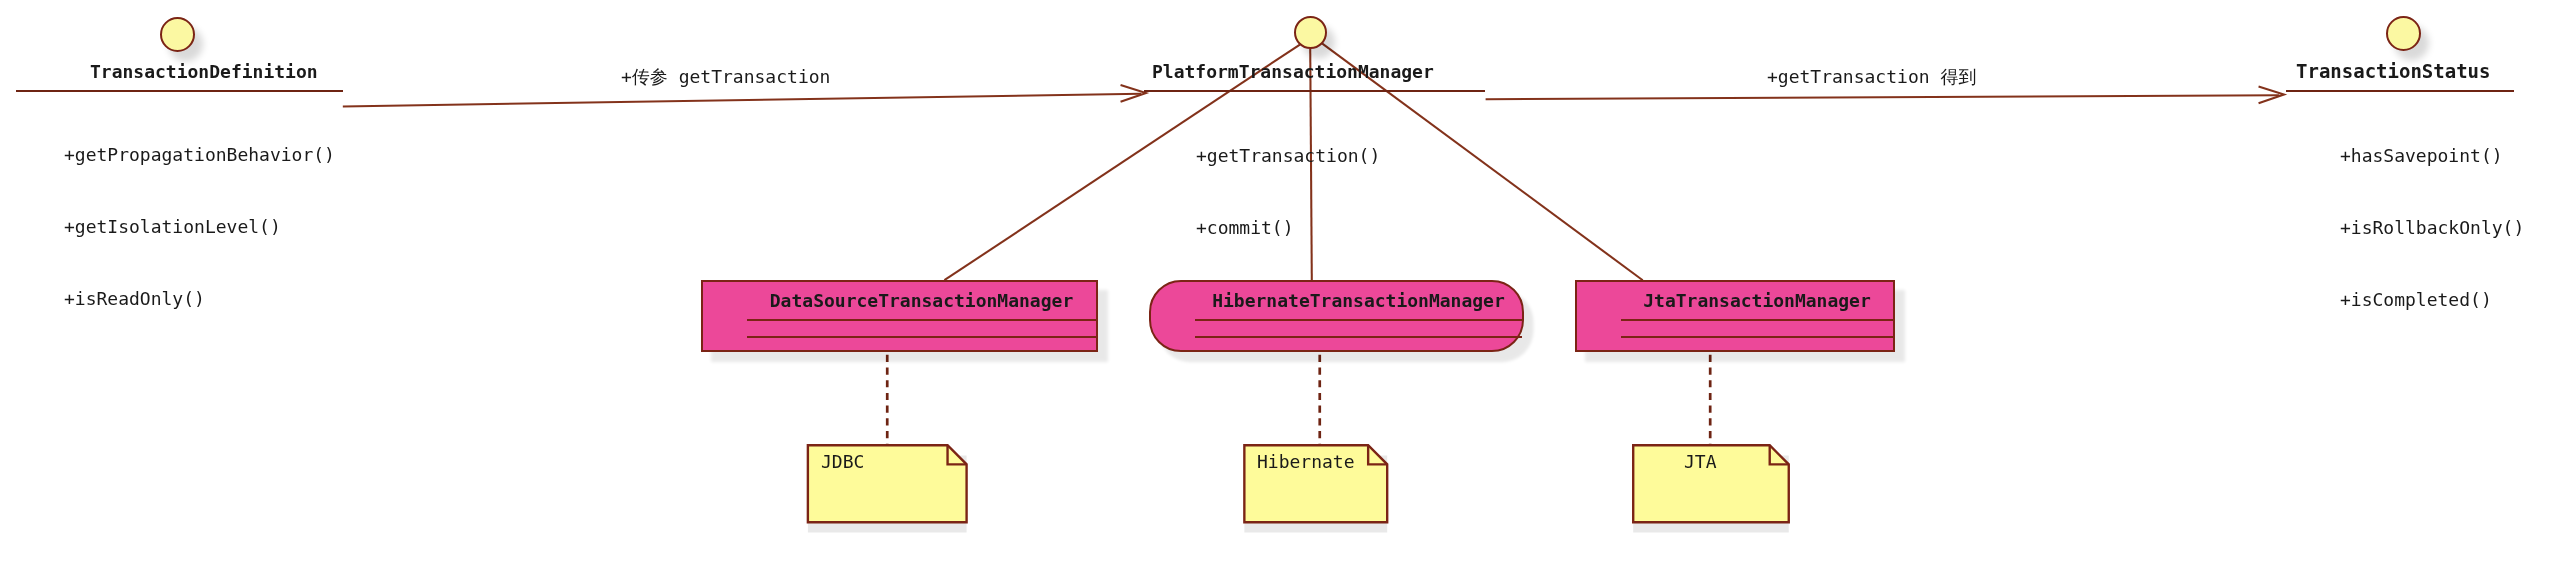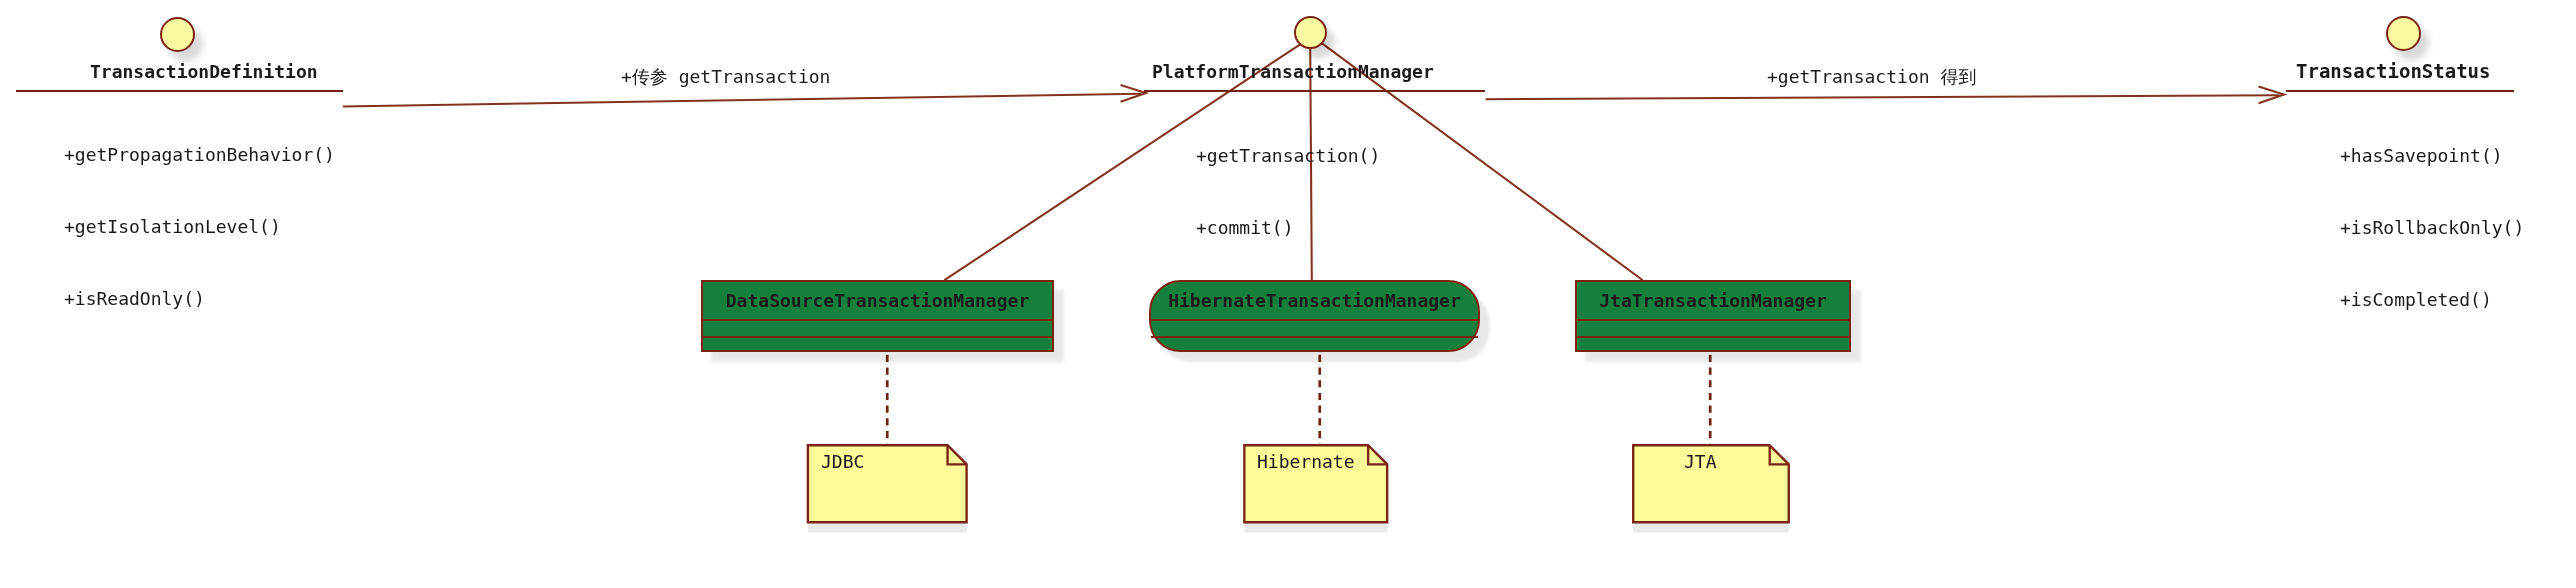--- a/index.html
+++ b/index.html
@@ -6,22 +6,22 @@
   body{width:2576px;height:589px;position:relative;overflow:hidden;
        font-family:"DejaVu Sans Mono","DejaVu Sans",monospace;color:#1a1a1a;}
   .canvas{position:absolute;inset:0;}
   svg.overlay{position:absolute;left:0;top:0;width:2576px;height:589px;z-index:1;}
   .iface-circle{position:absolute;border-radius:50%;background:#FBF8A2;border:2.4px solid #7B2415;
                 box-shadow:8px 9.5px 7.1px rgba(0,0,0,0.15);box-sizing:border-box;z-index:2;}
   .iface-title{position:absolute;font-weight:bold;font-size:18px;white-space:nowrap;z-index:2;}
   .iface-underline{position:absolute;height:2.4px;background:#6E2413;z-index:2;}
   .iface-methods{position:absolute;font-size:18px;line-height:24px;white-space:pre;z-index:2;margin-left:44px;}
   .edge-label{position:absolute;font-size:18px;white-space:nowrap;z-index:2;}
-  .class-box{position:absolute;background:#15803d;border:2.4px solid #7B2415;
-             box-shadow:9.5px 10.3px 3.2px rgba(0,0,0,0.09);z-index:2;box-sizing:content-box;}
+  .class-box{position:absolute;background:#ec4899;border:2.4px solid #7B2415;
+             box-shadow:9.5px 10.3px 3.2px rgba(0,0,0,0.09);z-index:2;box-sizing:content-box;padding-left:44px;}
   .class-name{height:37px;line-height:37px;text-align:center;font-weight:bold;font-size:18px;
               border-bottom:2.4px solid #7B2415;white-space:nowrap;overflow:hidden;}
   .class-attrs{height:15px;border-bottom:2.4px solid #7B2415;}
   .class-meths{height:12px;}
   .note-text{position:absolute;font-size:18px;z-index:2;white-space:nowrap;}
 </style>
 </head>
 <body>
 
 <div class="canvas">

